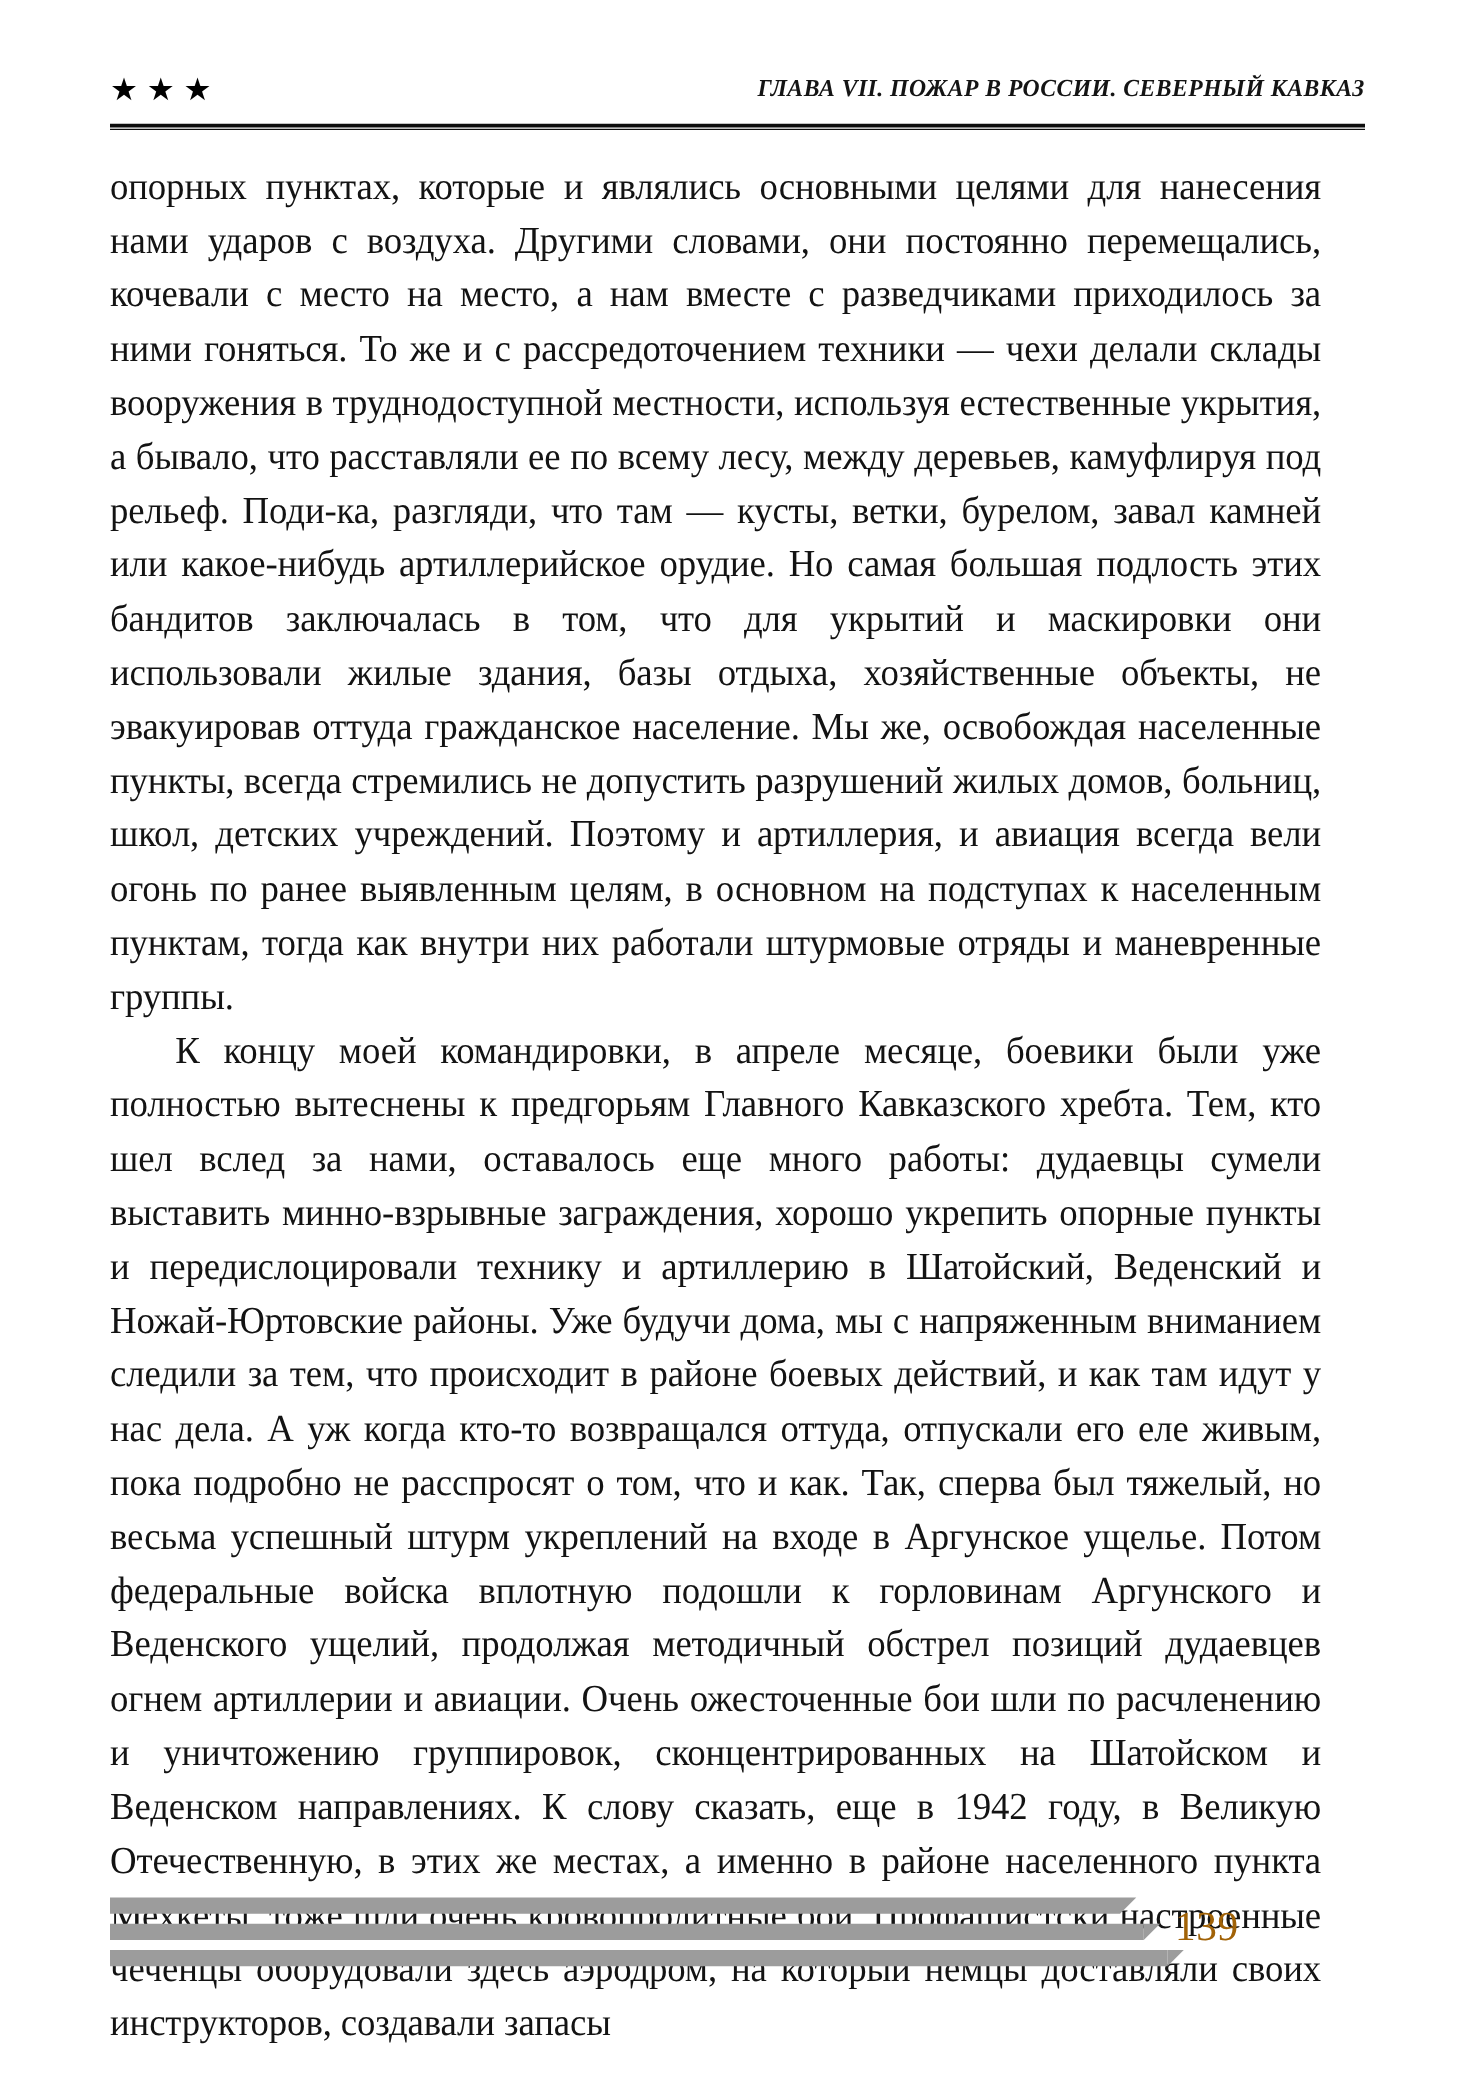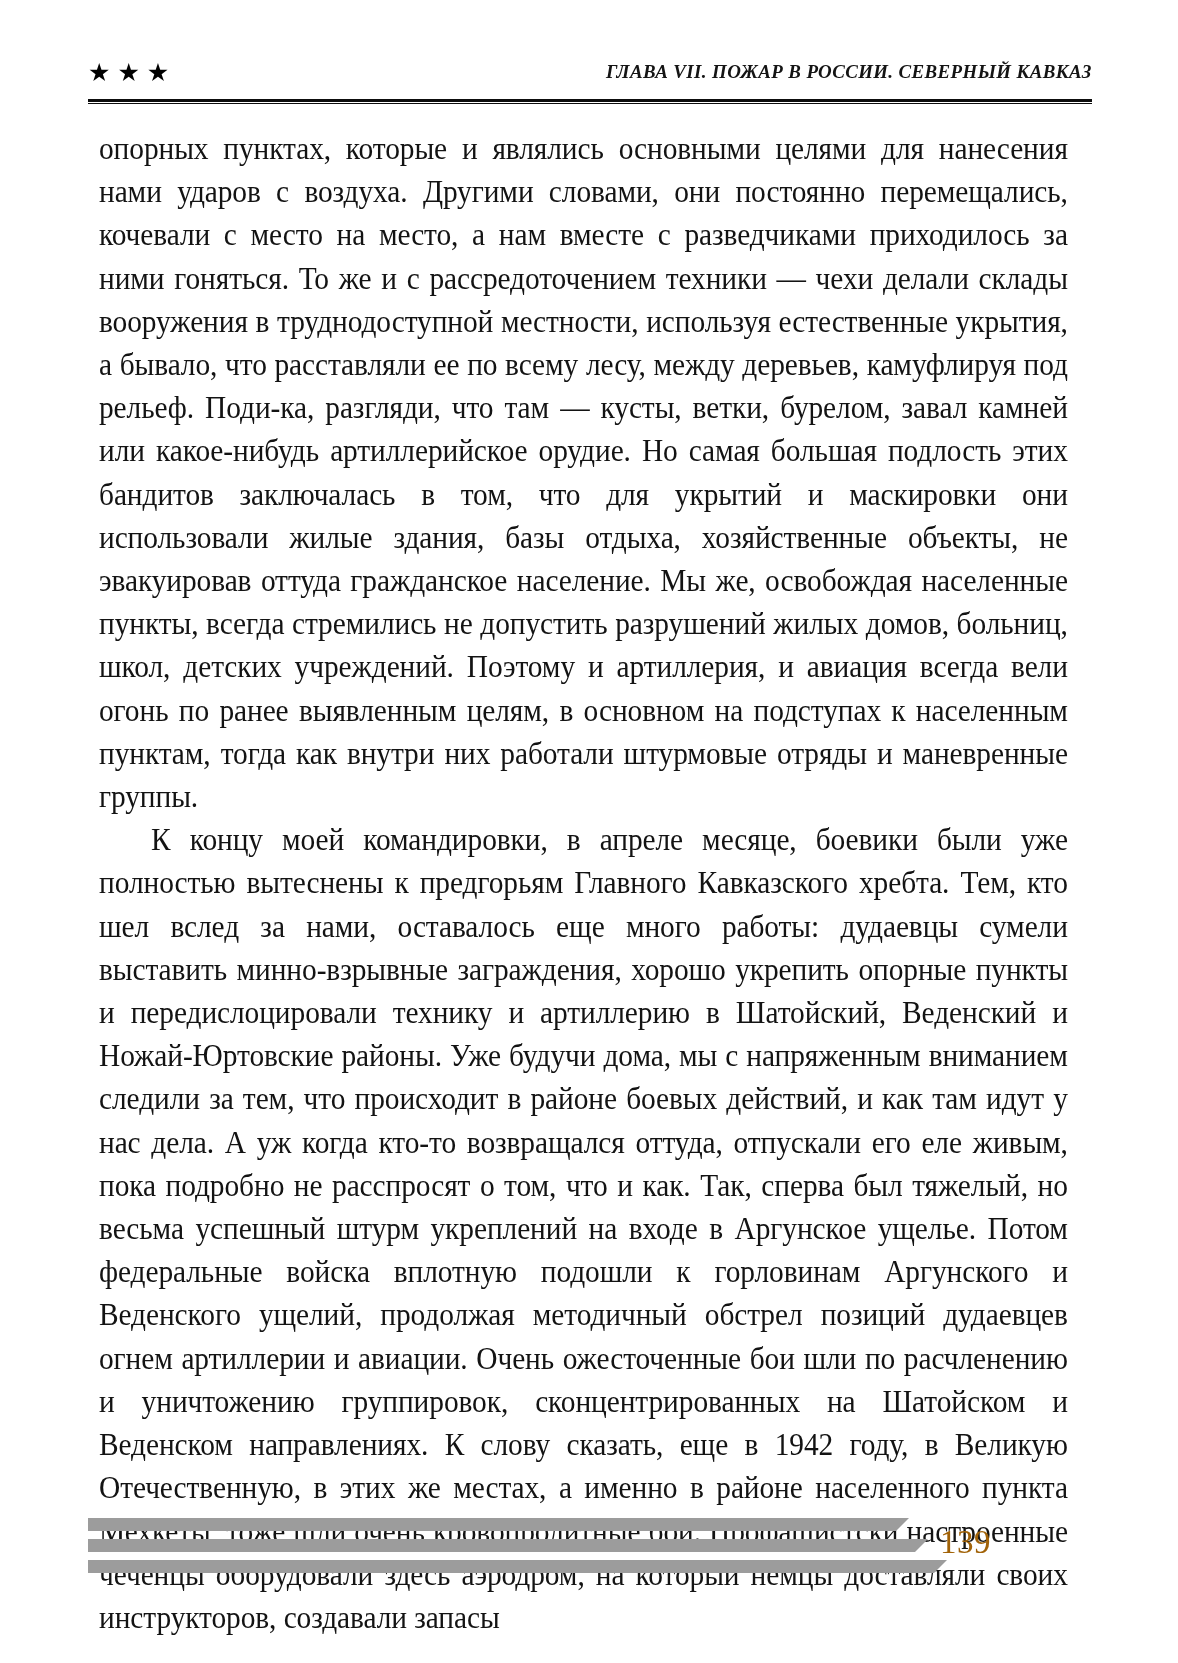--- a/index.html
+++ b/index.html
@@ -65,21 +65,21 @@
     width: 1004px;
     height: 0;
     border-top: 3px solid #0d0d0d;
     border-bottom: 1px solid #0d0d0d;
     padding-bottom: 1px;
   }
 
   
   .body-col {
     position: absolute;
-    left: 99px;
+    left: 88px;
     top: 128px;
     width: 1004px;
   }
 
   .para {
     margin: 0;
     text-align: justify;
     text-justify: inter-word;
     font-size: 30.5px;
     line-height: 43.2px;

